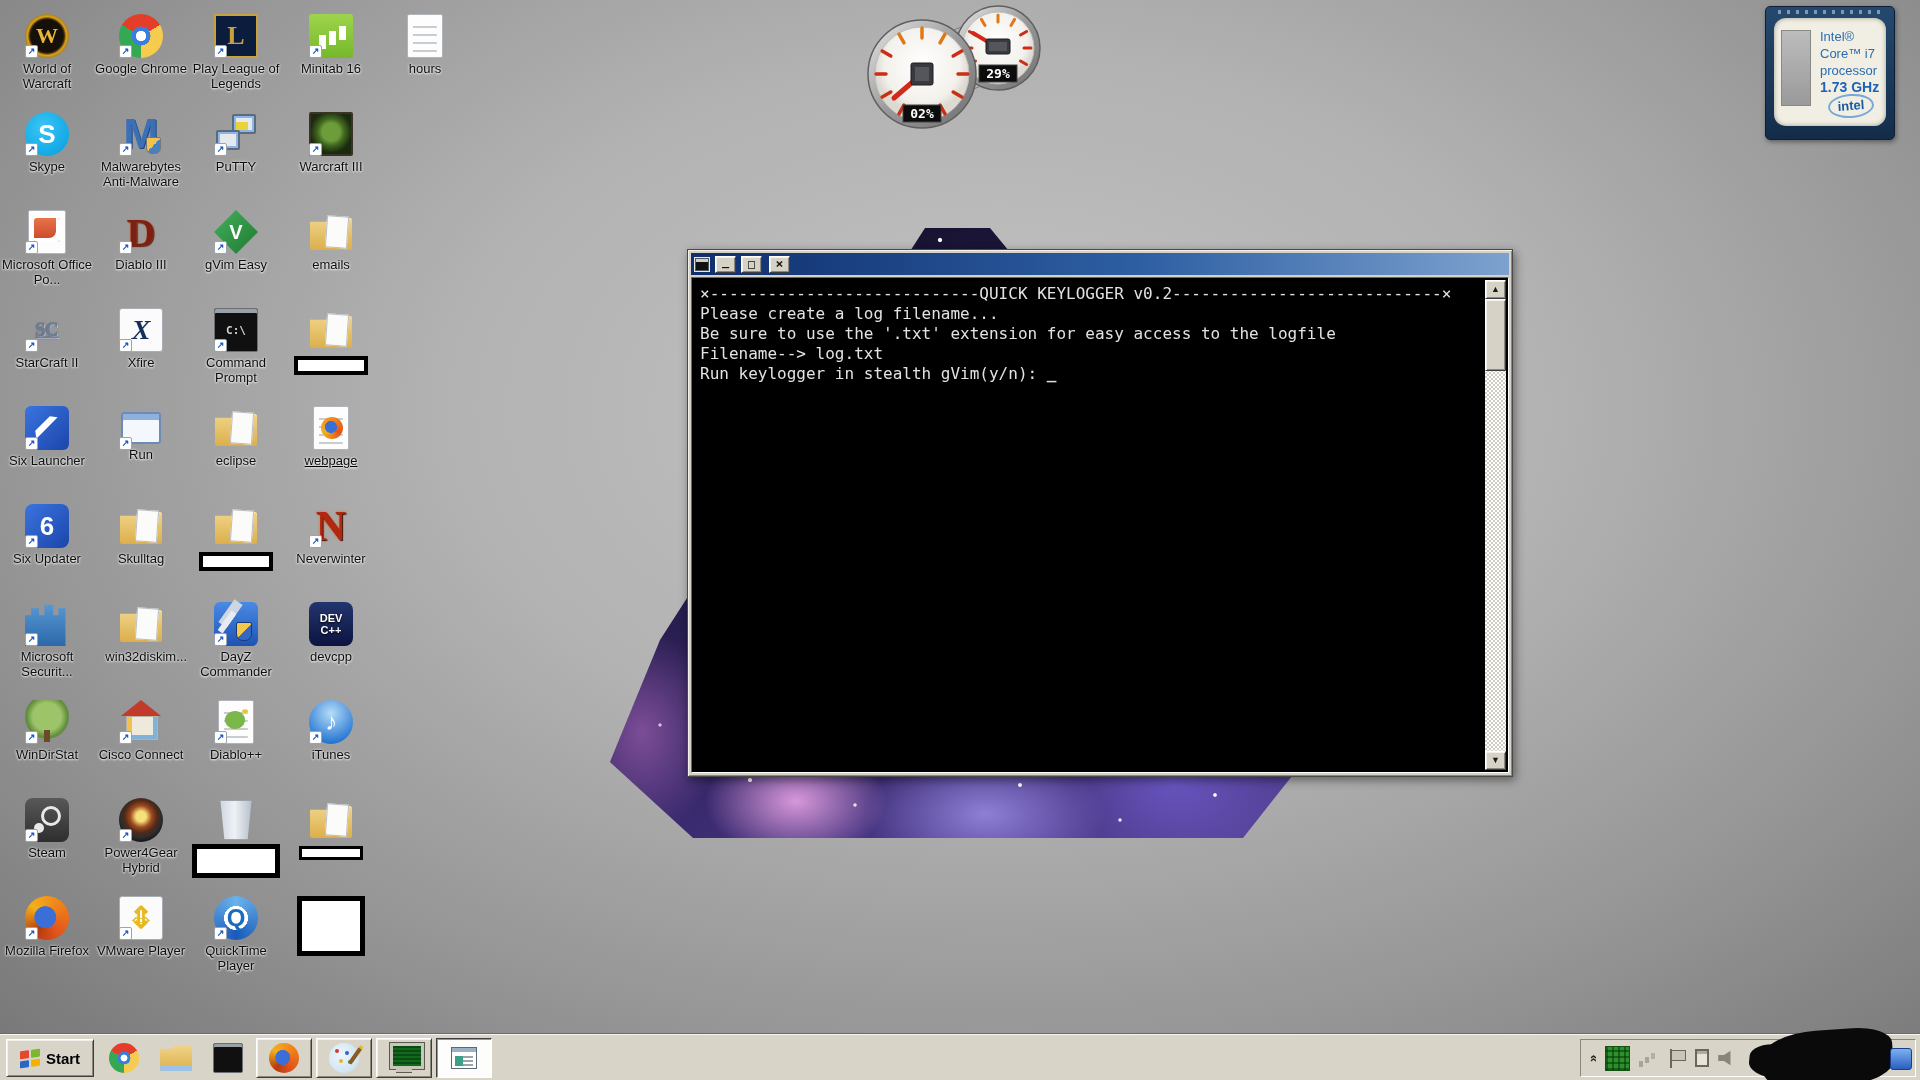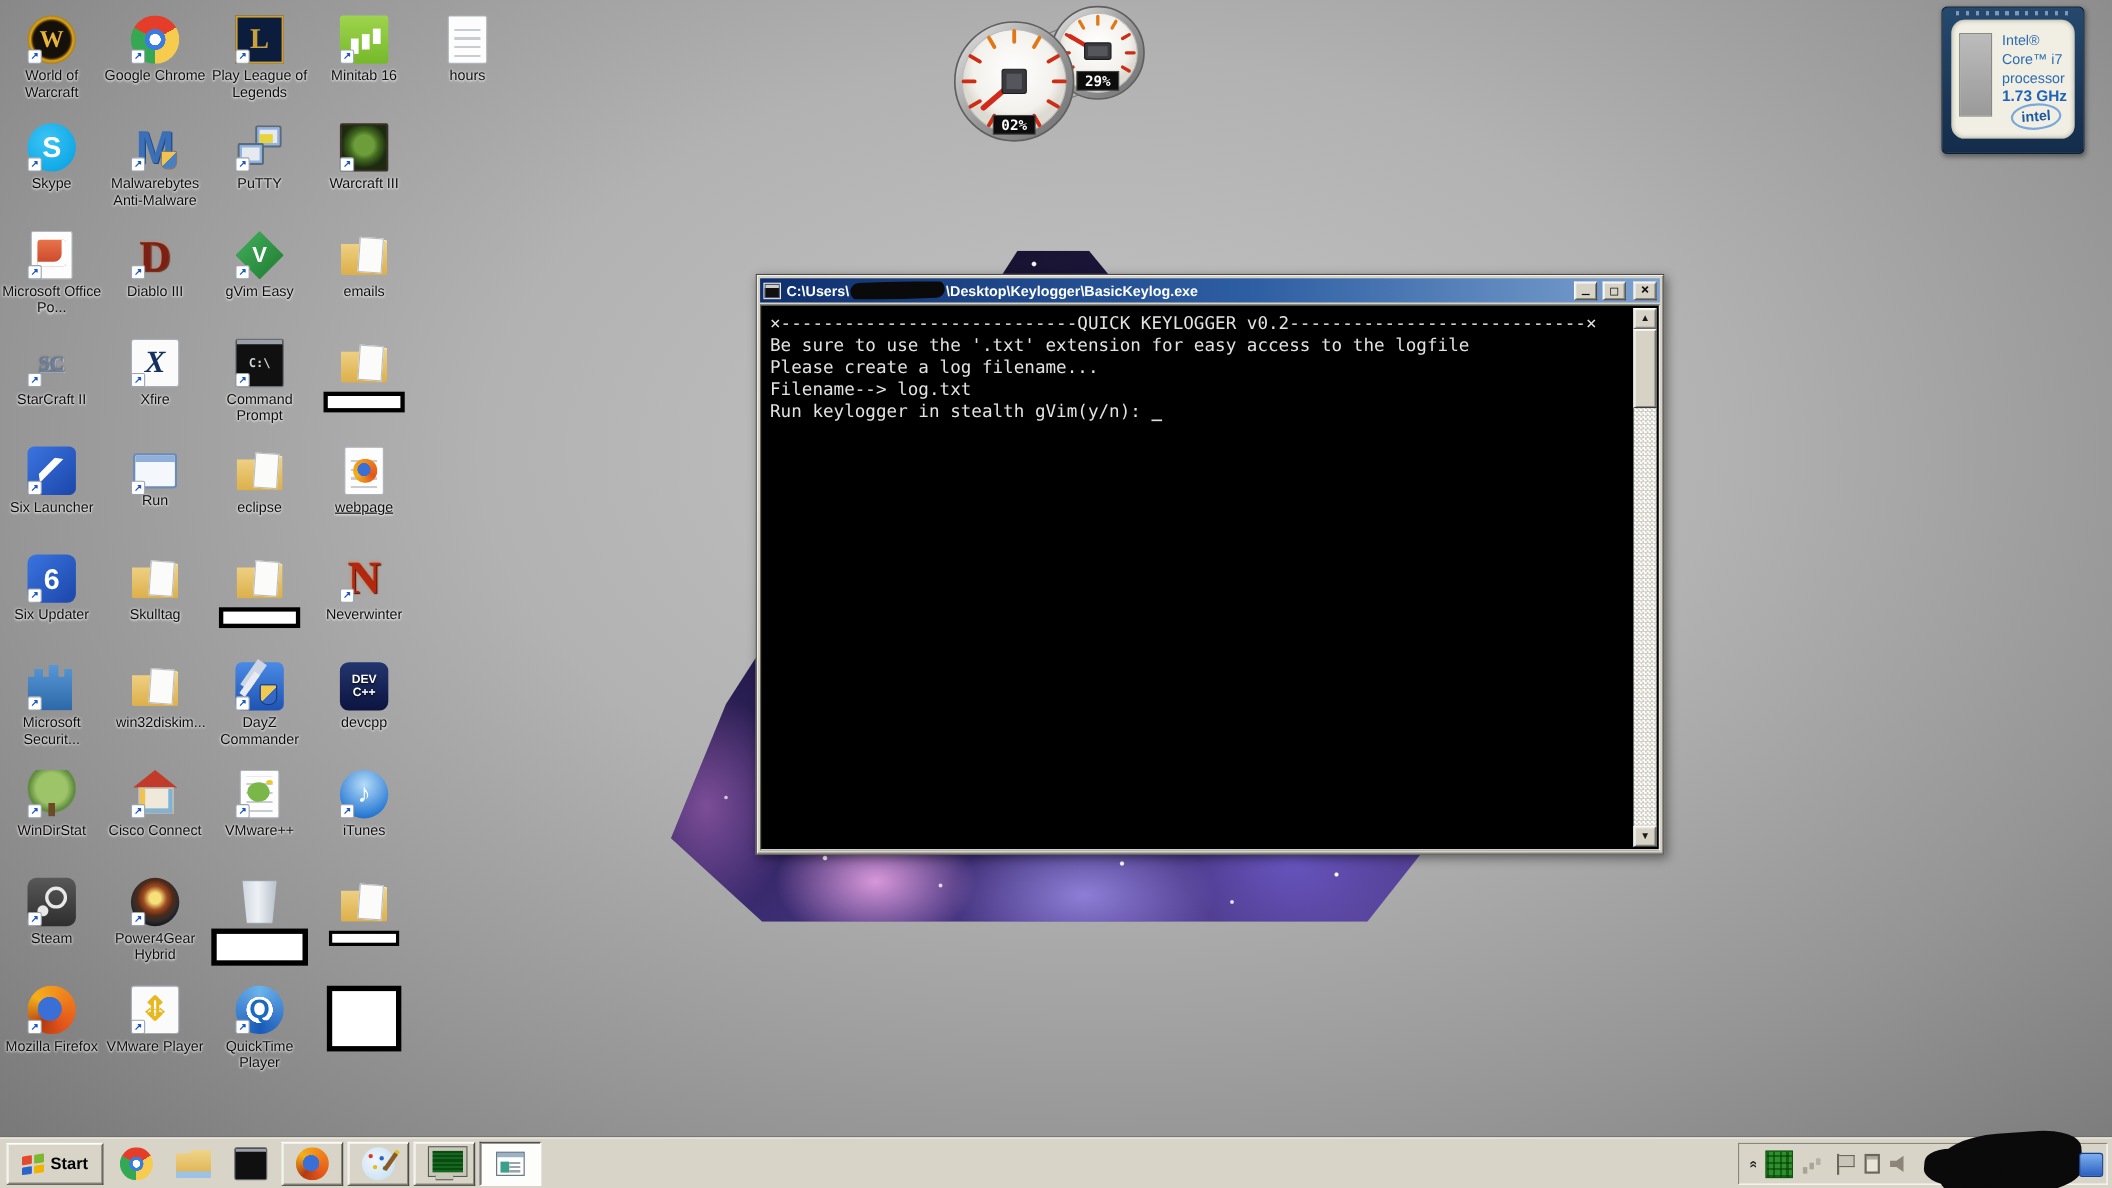--- a/index.html
+++ b/index.html
@@ -402,21 +402,21 @@
         <div class="di-label">WinDirStat</div>
       </div>
       <div class="desk-icon" style="left: 95px; top: 700px;">
         <div class="di-graphic di-cisco"></div>
         <span class="shortcut-arrow">↗</span>
         <div class="di-label">Cisco Connect</div>
       </div>
       <div class="desk-icon" style="left: 190px; top: 700px;">
         <div class="di-graphic di-npp"></div>
         <span class="shortcut-arrow">↗</span>
-        <div class="di-label">VMware++</div>
+        <div class="di-label">Diablo++</div>
       </div>
       <div class="desk-icon" style="left: 285px; top: 700px;">
         <div class="di-graphic di-itunes">♪</div>
         <span class="shortcut-arrow">↗</span>
         <div class="di-label">iTunes</div>
       </div>
       <div class="desk-icon" style="left: 1px; top: 798px;">
         <div class="di-graphic di-steam"></div>
         <span class="shortcut-arrow">↗</span>
         <div class="di-label">Steam</div>
@@ -526,34 +526,29 @@
         <div>processor</div>
         <div class="intel-ghz">1.73 GHz</div>
       </div>
       <div class="intel-logo">intel</div>
     </div>
   </div>
 
   <div class="window">
     <div class="titlebar">
       <div class="cmd-mini"></div>
-      <div class="title-text">
-        <span>C:\Users\</span>
-        <span class="title-redact"></span>
-        <span>\Desktop\Keylogger\BasicKeylog.exe</span>
-      </div>
       <div class="win-btn minimize">_</div>
       <div class="win-btn maximize">□</div>
       <div class="win-btn close">×</div>
     </div>
     <div class="console">
       <div class="console-text">
           <div class="console-line"><span>×----------------------------QUICK KEYLOGGER v0.2----------------------------×</span></div>
+          <div class="console-line"><span>Please create a log filename...</span></div>
           <div class="console-line"><span>Be sure to use the '.txt' extension for easy access to the logfile</span></div>
-          <div class="console-line"><span>Please create a log filename...</span></div>
           <div class="console-line"><span>Filename--&gt; log.txt</span></div>
           <div class="console-line"><span>Run keylogger in stealth gVim(y/n): </span><span class="cursor">_</span></div>
         </div>
       <div class="scrollbar">
         <div class="sb-btn sb-up">▲</div>
         <div class="sb-thumb"></div>
         <div class="sb-btn sb-down">▼</div>
       </div>
     </div>
   </div>

